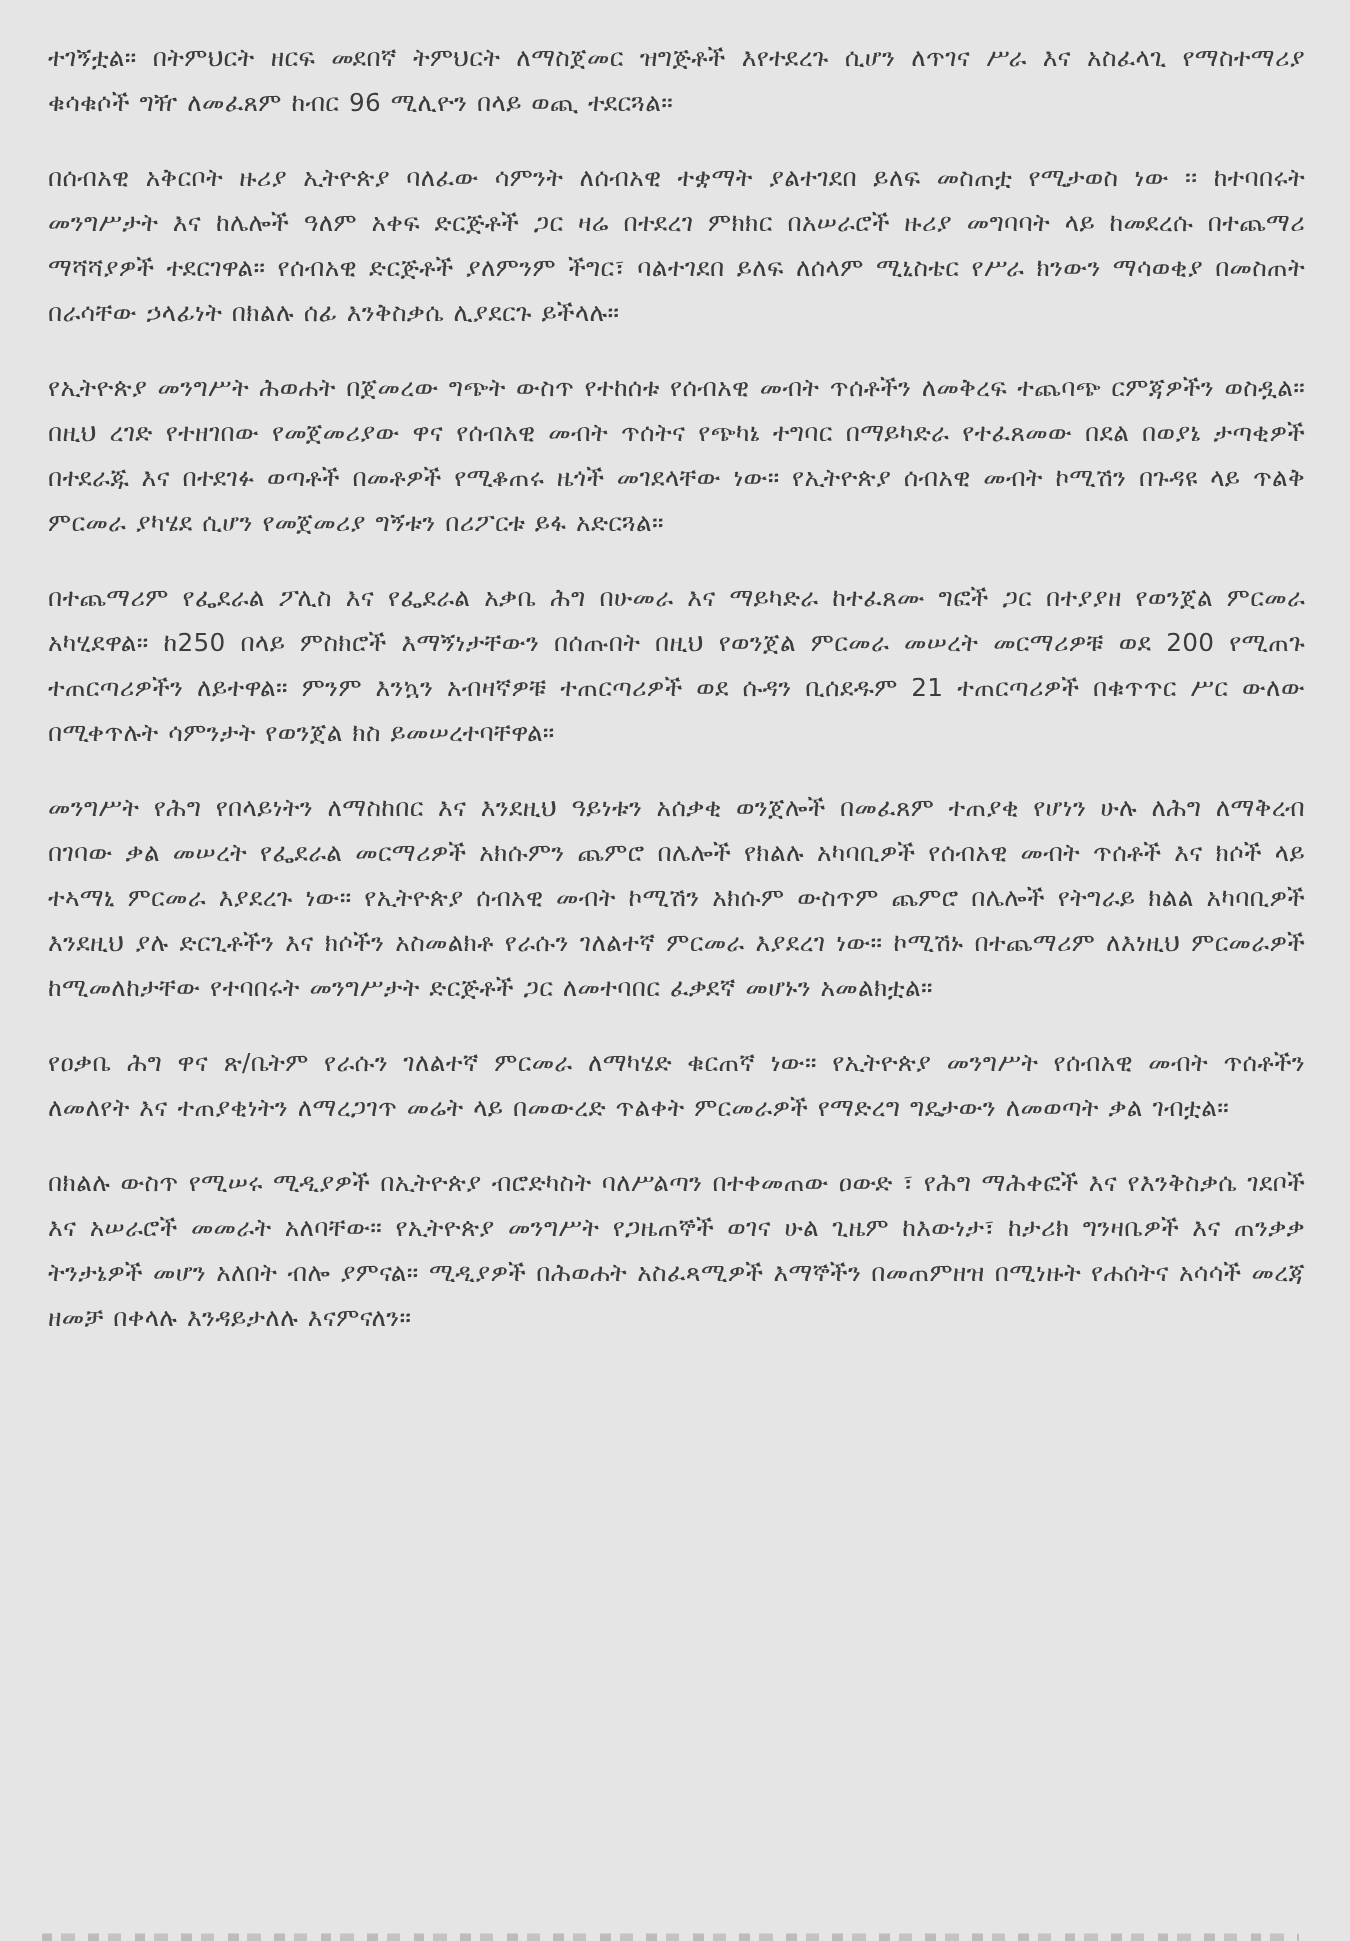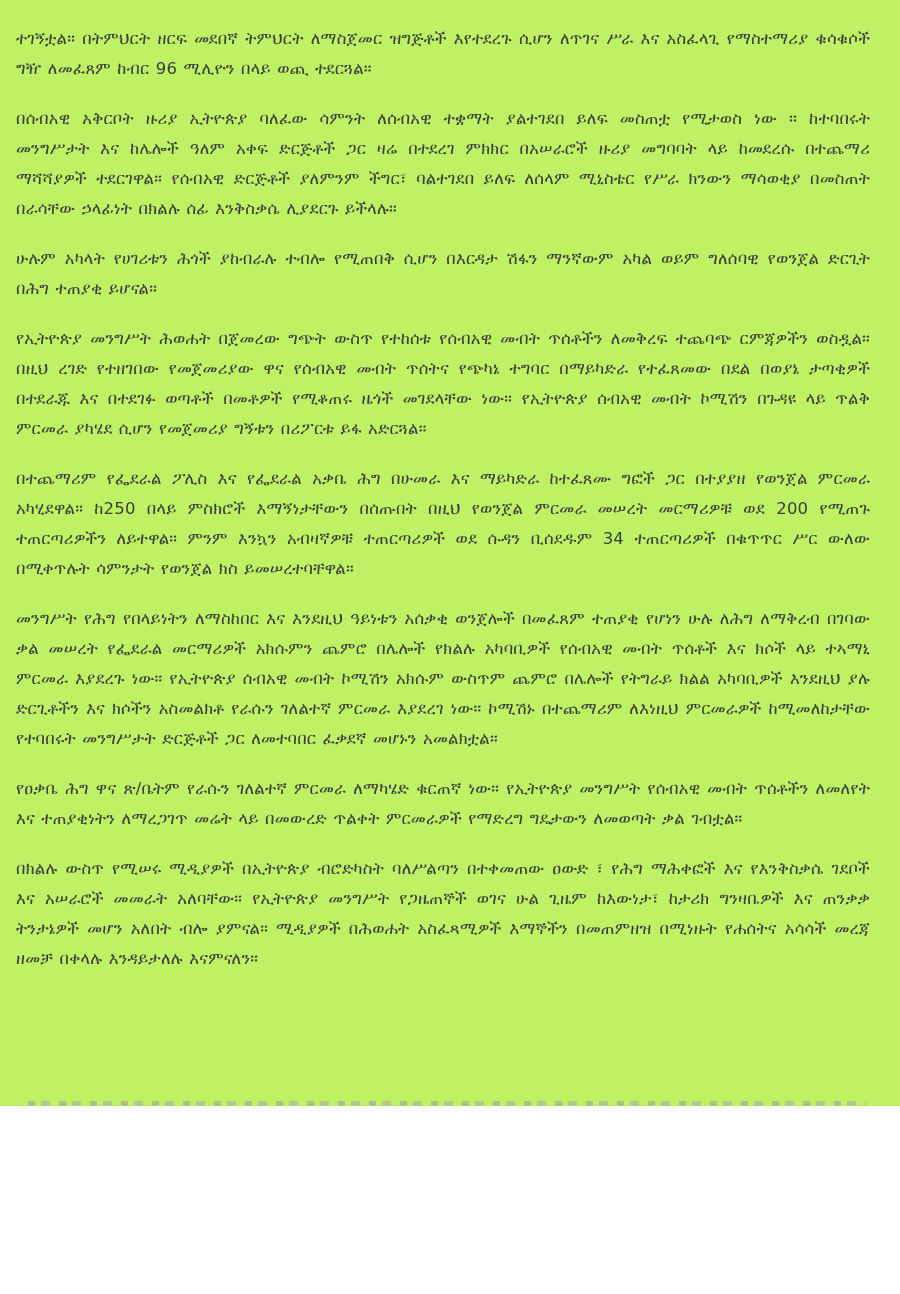--- a/index.html
+++ b/index.html
@@ -10,23 +10,23 @@
   body {
     width: 900px;
     height: 1294px;
     overflow: hidden;
     font-family: "DejaVu Sans", sans-serif;
     -webkit-font-smoothing: antialiased;
   }
   .page {
     box-sizing: border-box;
     width: 900px;
-    height: 1106px;
-    padding: 24px 30px 0 16px;
-    background: #bef264;
+    height: 1294px;
+    padding: 24px 30px 0 32px;
+    background: #e5e5e5;
     position: relative;
   }
   .doc-paragraph {
     margin: 0 0 20px 0;
     font-size: 16.5px;
     line-height: 30px;
     color: #3c3c3c;
     text-align: justify;
     letter-spacing: 0.2px;
     word-spacing: 1px;
@@ -61,26 +61,25 @@
 </style>
 </head>
 <body>
 
 <div class="page">
 
   <p class="doc-paragraph">ተገኝቷል። በትምህርት ዘርፍ መደበኛ ትምህርት ለማስጀመር ዝግጅቶች እየተደረጉ ሲሆን ለጥገና ሥራ እና አስፈላጊ የማስተማሪያ ቁሳቁሶች ግዥ ለመፈጸም ከብር 96 ሚሊዮን በላይ ወጪ ተደርጓል።</p>
 
   <p class="doc-paragraph">በሰብአዊ አቅርቦት ዙሪያ ኢትዮጵያ ባለፈው ሳምንት ለሰብአዊ ተቋማት ያልተገደበ ይለፍ መስጠቷ የሚታወስ ነው ፡፡ ከተባበሩት መንግሥታት እና ከሌሎች ዓለም አቀፍ ድርጅቶች ጋር ዛሬ በተደረገ ምክክር በአሠራሮች ዙሪያ መግባባት ላይ ከመደረሱ በተጨማሪ ማሻሻያዎች ተደርገዋል። የሰብአዊ ድርጅቶች ያለምንም ችግር፣ ባልተገደበ ይለፍ ለሰላም ሚኒስቴር የሥራ ክንውን ማሳወቂያ በመስጠት በራሳቸው ኃላፊነት በክልሉ ሰፊ እንቅስቃሴ ሊያደርጉ ይችላሉ።</p>
 
-  <p class="doc-paragraph">ሁሉም አካላት የሀገሪቱን ሕጎች ያከብራሉ ተብሎ የሚጠበቅ ሲሆን በእርዳታ ሽፋን ማንኛውም አካል ወይም ግለሰባዊ የወንጀል ድርጊት በሕግ ተጠያቂ ይሆናል።</p>
 
 
   <p class="doc-paragraph">የኢትዮጵያ መንግሥት ሕወሐት በጀመረው ግጭት ውስጥ የተከሰቱ የሰብአዊ መብት ጥሰቶችን ለመቅረፍ ተጨባጭ ርምጃዎችን ወስዷል። በዚህ ረገድ የተዘገበው የመጀመሪያው ዋና የሰብአዊ መብት ጥሰትና የጭካኔ ተግባር በማይካድራ የተፈጸመው በደል በወያኔ ታጣቂዎች በተደራጁ እና በተደገፉ ወጣቶች በመቶዎች የሚቆጠሩ ዜጎች መገደላቸው ነው።  የኢትዮጵያ ሰብአዊ መብት ኮሚሽን በጉዳዩ ላይ ጥልቅ ምርመራ ያካሄደ ሲሆን የመጀመሪያ ግኝቱን በሪፖርቱ ይፋ አድርጓል።</p>
 
-  <p class="doc-paragraph">በተጨማሪም የፌደራል ፖሊስ እና የፌደራል አቃቤ ሕግ በሁመራ እና ማይካድራ ከተፈጸሙ ግፎች ጋር በተያያዘ የወንጀል ምርመራ አካሂደዋል። ከ250 በላይ ምስክሮች እማኝነታቸውን በሰጡበት በዚህ የወንጀል ምርመራ መሠረት መርማሪዎቹ ወደ 200 የሚጠጉ ተጠርጣሪዎችን ለይተዋል። ምንም እንኳን አብዛኛዎቹ ተጠርጣሪዎች ወደ ሱዳን ቢሰደዱም 34 ተጠርጣሪዎች በቁጥጥር ሥር ውለው በሚቀጥሉት ሳምንታት የወንጀል ክስ ይመሠረተባቸዋል።</p>
+  <p class="doc-paragraph">በተጨማሪም የፌደራል ፖሊስ እና የፌደራል አቃቤ ሕግ በሁመራ እና ማይካድራ ከተፈጸሙ ግፎች ጋር በተያያዘ የወንጀል ምርመራ አካሂደዋል። ከ250 በላይ ምስክሮች እማኝነታቸውን በሰጡበት በዚህ የወንጀል ምርመራ መሠረት መርማሪዎቹ ወደ 200 የሚጠጉ ተጠርጣሪዎችን ለይተዋል። ምንም እንኳን አብዛኛዎቹ ተጠርጣሪዎች ወደ ሱዳን ቢሰደዱም 21 ተጠርጣሪዎች በቁጥጥር ሥር ውለው በሚቀጥሉት ሳምንታት የወንጀል ክስ ይመሠረተባቸዋል።</p>
 
   <p class="doc-paragraph">መንግሥት የሕግ የበላይነትን ለማስከበር እና እንደዚህ ዓይነቱን አሰቃቂ ወንጀሎች በመፈጸም ተጠያቂ የሆነን ሁሉ ለሕግ ለማቅረብ በገባው ቃል መሠረት የፌደራል መርማሪዎች አክሱምን ጨምሮ በሌሎች የክልሉ አካባቢዎች የሰብአዊ መብት ጥሰቶች እና ክሶች ላይ ተኣማኒ ምርመራ እያደረጉ ነው። የኢትዮጵያ ሰብአዊ መብት ኮሚሽን አክሱም ውስጥም ጨምሮ በሌሎች የትግራይ ክልል አካባቢዎች እንደዚህ ያሉ ድርጊቶችን እና ክሶችን አስመልክቶ የራሱን ገለልተኛ ምርመራ እያደረገ ነው። ኮሚሽኑ በተጨማሪም ለእነዚህ ምርመራዎች ከሚመለከታቸው የተባበሩት መንግሥታት ድርጅቶች ጋር ለመተባበር ፈቃደኛ መሆኑን አመልክቷል።</p>
 
   <p class="doc-paragraph">የዐቃቤ ሕግ ዋና ጽ/ቤትም የራሱን ገለልተኛ ምርመራ ለማካሄድ ቁርጠኛ ነው። የኢትዮጵያ መንግሥት የሰብአዊ መብት ጥሰቶችን ለመለየት እና ተጠያቂነትን ለማረጋገጥ መሬት ላይ በመውረድ ጥልቀት ምርመራዎች የማድረግ ግዴታውን ለመወጣት ቃል ገብቷል።</p>
 
 
 
   <p class="doc-paragraph">በክልሉ ውስጥ የሚሠሩ ሚዲያዎች በኢትዮጵያ ብሮድካስት ባለሥልጣን በተቀመጠው ዐውድ ፣ የሕግ ማሕቀፎች እና የእንቅስቃሴ ገደቦች እና አሠራሮች መመራት አለባቸው። የኢትዮጵያ መንግሥት የጋዜጠኞች ወገና ሁል ጊዜም ከእውነታ፣ ከታሪክ ግንዛቤዎች እና ጠንቃቃ ትንታኔዎች መሆን አለበት ብሎ ያምናል።  ሚዲያዎች በሕወሐት አስፈጻሚዎች እማኞችን በመጠምዘዝ በሚነዙት የሐሰትና አሳሳች መረጃ ዘመቻ በቀላሉ እንዳይታለሉ እናምናለን።</p>
 
 

